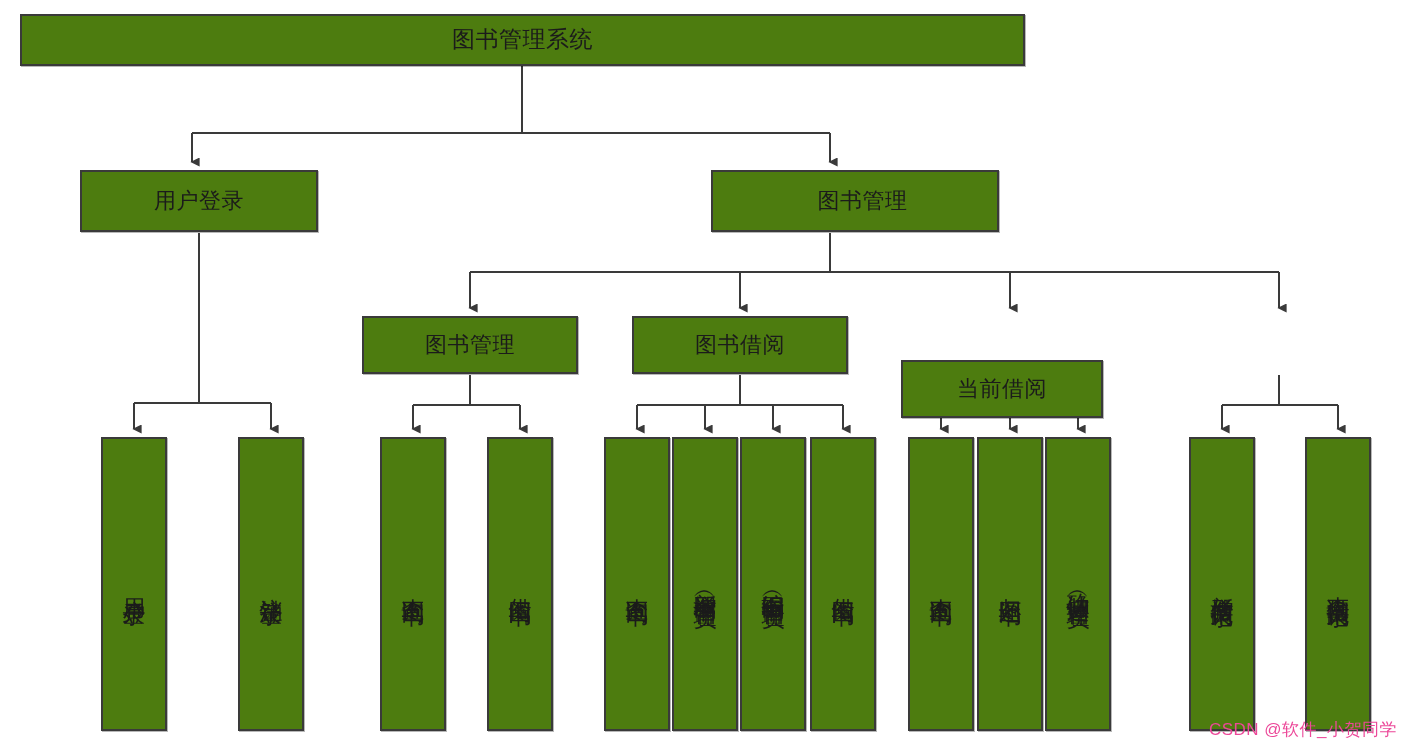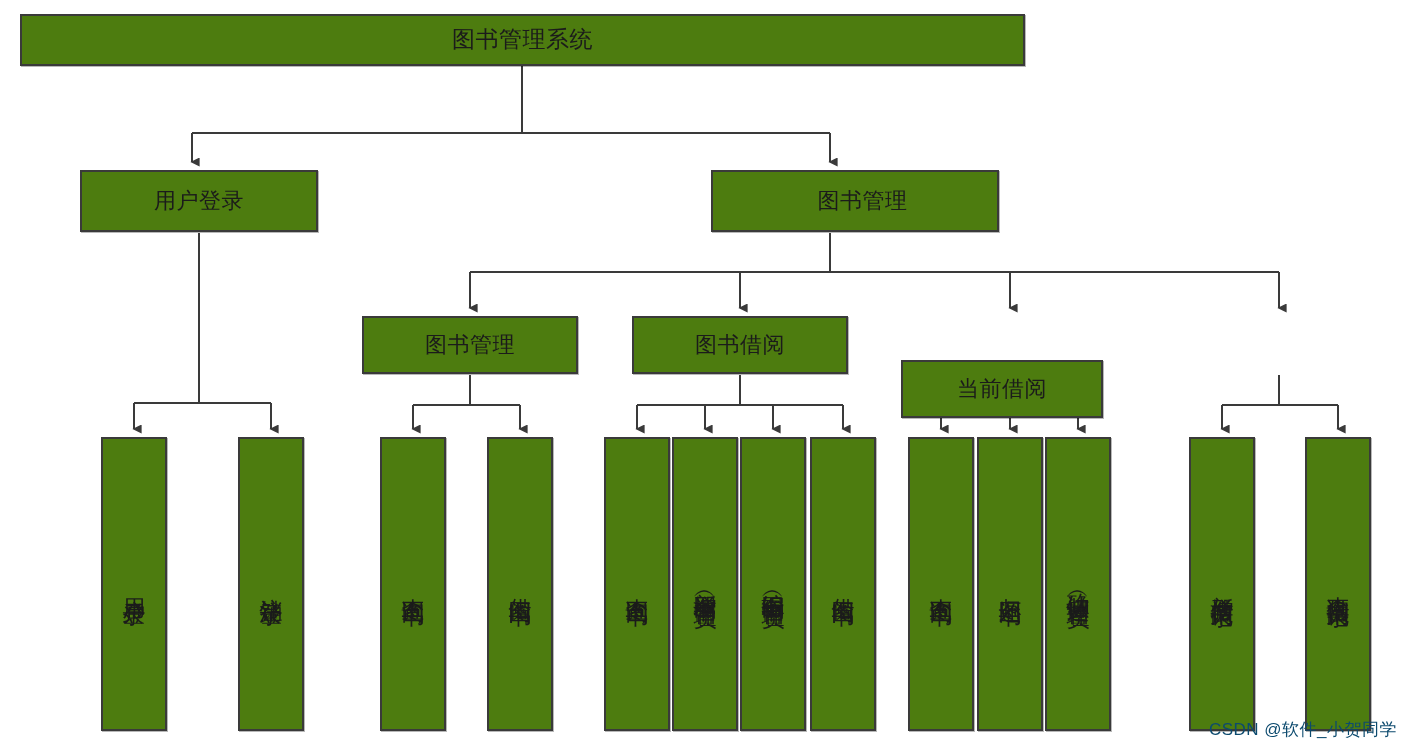--- a/index.html
+++ b/index.html
@@ -61,21 +61,21 @@
     text-orientation: upright;
     font-size: 23px;
     letter-spacing: 2px;
     line-height: 1;
   }
   .watermark {
     position: absolute;
     right: 8px;
     bottom: 6px;
     font-size: 17px;
-    color: #0c4a6e;
+    color: #ec4899;
     white-space: nowrap;
     letter-spacing: 0.5px;
   }
 </style>
 </head>
 <body>
 
 <div id="diagram-root">
 
   <svg class="edges" viewBox="0 0 1405 747">

